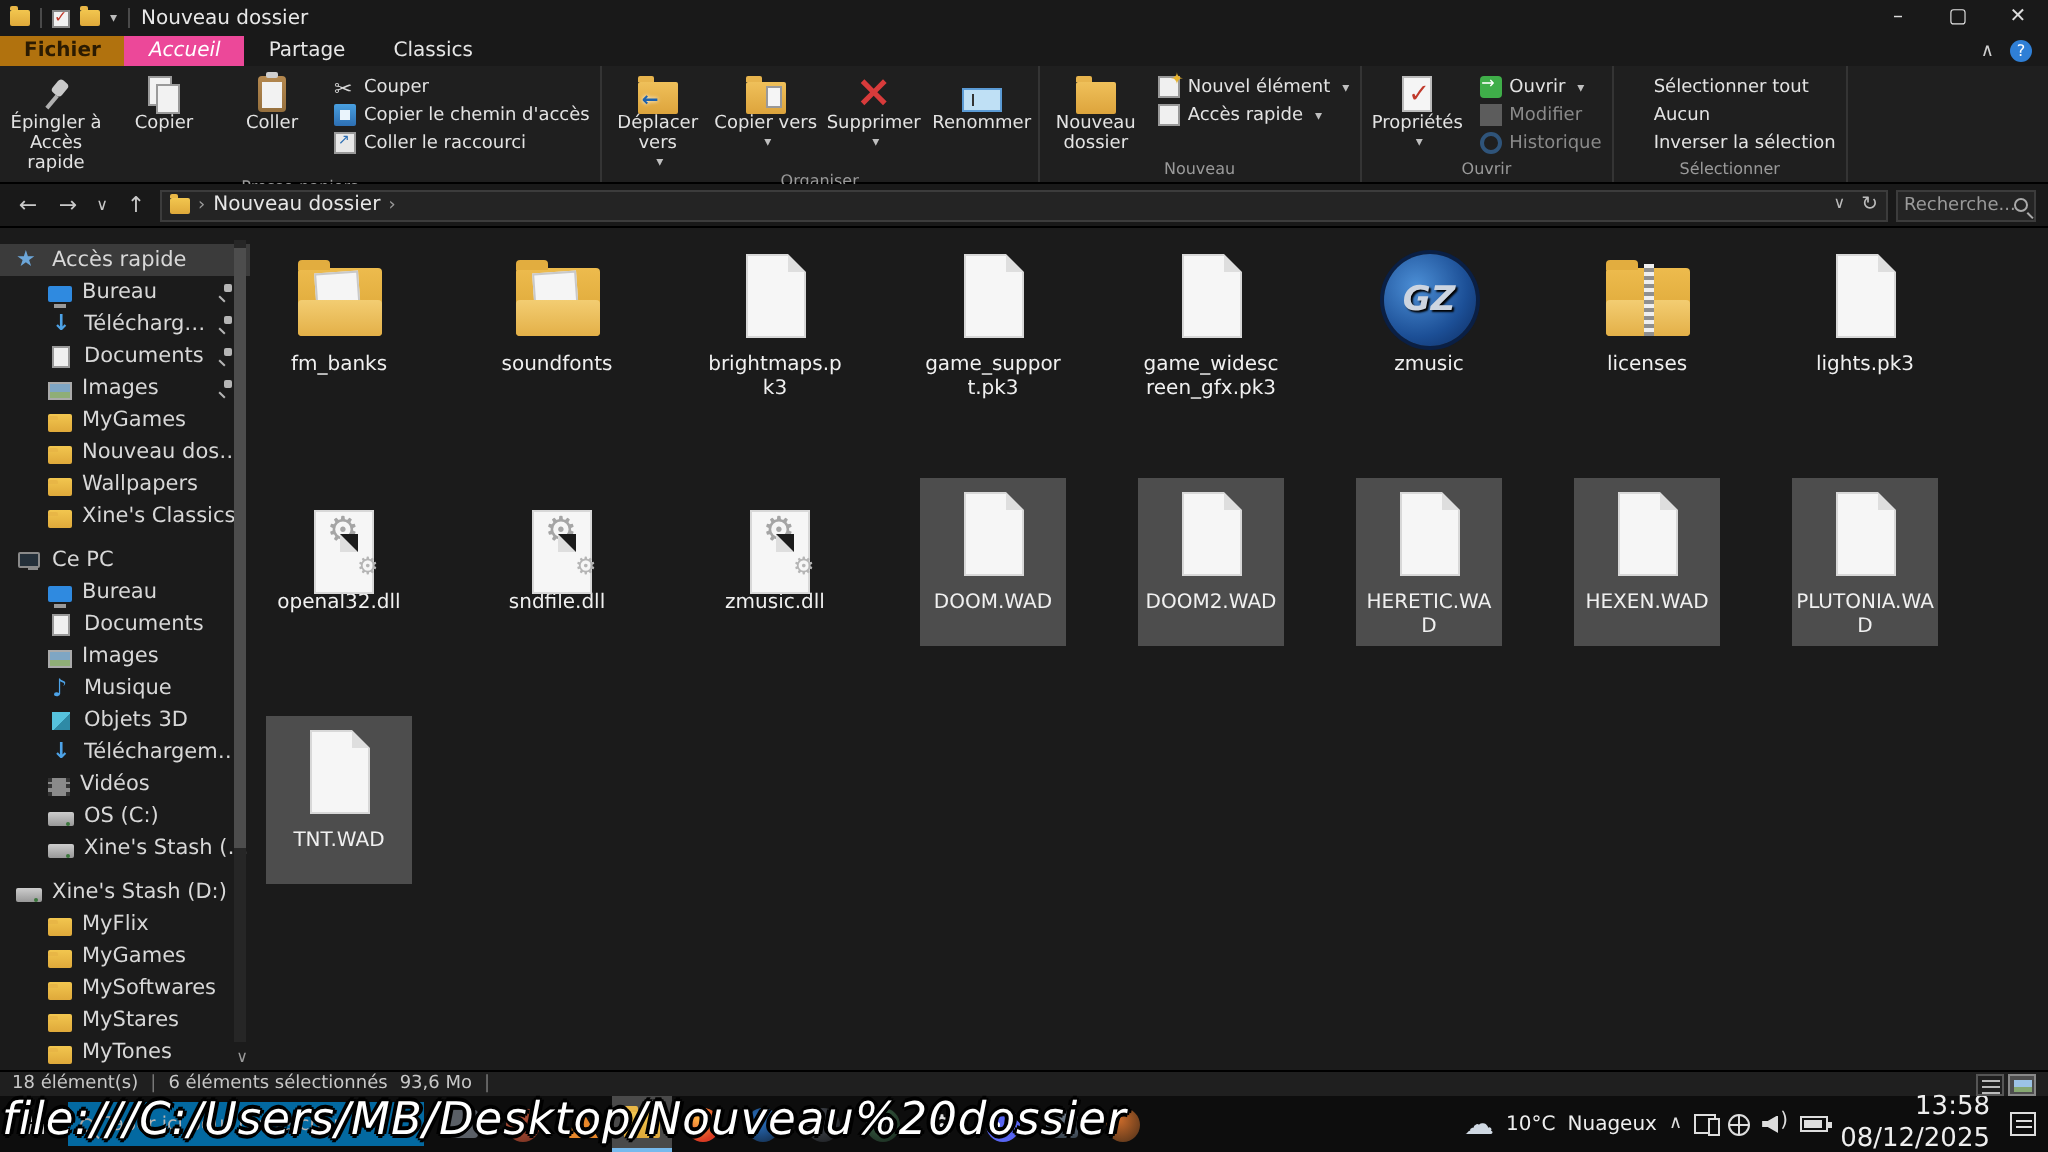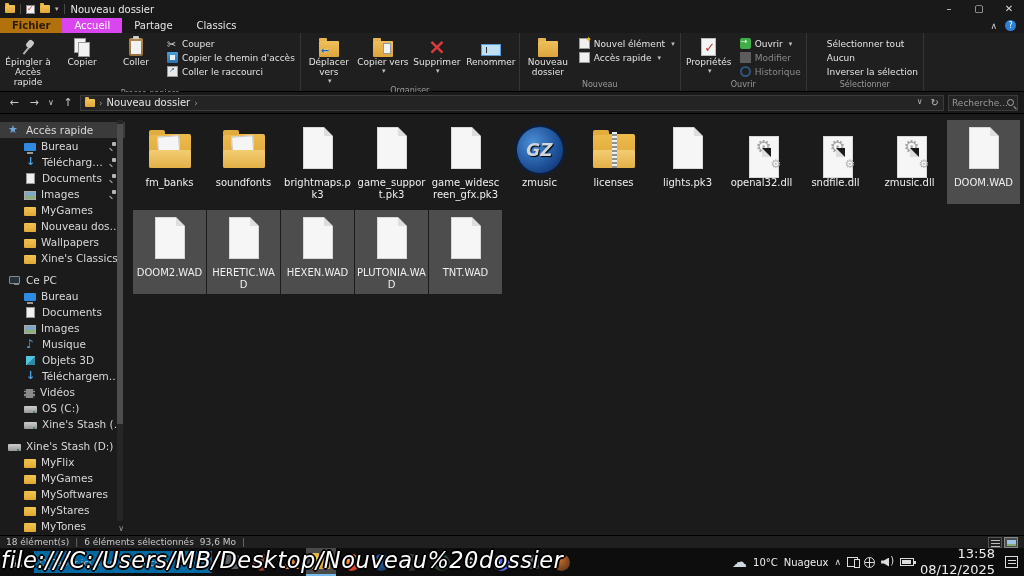--- a/index.html
+++ b/index.html
@@ -17,21 +17,21 @@
   .qat-check::after { content:"✓"; position:absolute; left:0px; top:-2px; font-size:8px; color:#c0392b; }
   .qat-caret { font-size:7px; color:#bbb; }
   .win-title { margin-left:6px; color:#e8e8e8; }
   .win-controls { margin-left:auto; display:flex; height:18px; }
   .win-btn { width:30px; text-align:center; line-height:18px; font-size:10px; color:#dcdcdc; }
 
   
   .tabrow { height:15px; background:#191919; display:flex; align-items:stretch; font-size:10px; flex:none; }
   .tab { padding:0 12px; display:flex; align-items:center; color:#e6e6e6; }
   .tab-file { background:#b1720e; color:#2b1b02; font-weight:bold; }
-  .tab-active { background:#d946ef; color:#fff; }
+  .tab-active { background:#ec4899; color:#fff;font-style:italic; }
   .tabrow-right { margin-left:auto; display:flex; align-items:center; gap:8px; padding-right:8px; }
   .rib-collapse { color:#cfcfcf; font-size:9px; }
   .help-dot { width:11px; height:11px; border-radius:50%; background:#2f7fd6; color:#fff; font-size:8px; text-align:center; line-height:11px; }
 
   
   .ribbon { height:59px; background:#1f1f1f; display:flex; border-bottom:1px solid #000; flex:none; }
   .rgroup { display:flex; flex-direction:column; padding:2px 2px 0 2px; }
   .rgroup + .rgroup { border-left:1px solid #343434; }
   .rgroup-body { flex:1; display:flex; align-items:flex-start; gap:2px; }
   .rgroup-cap { text-align:center; font-size:8px; color:#9a9a9a; padding:1px 4px 2px; }
@@ -117,21 +117,21 @@
   .si-drive::after { content:""; position:absolute; right:2px; top:5px; width:2px; height:2px; background:#3c763d; border-radius:50%; }
   .si-pc { width:11px; height:8px; margin:2px 1px; background:#24303a; border:1px solid #8a8a8a; border-radius:1px; }
   .si-pc::after { content:""; position:absolute; left:4px; bottom:-2px; width:5px; height:1px; background:#8a8a8a; }
   .si-folder { width:12px; height:9px; margin-top:3px; background:linear-gradient(#f2c64f,#dfa93a); border-radius:1px; }
   .si-folder::before { content:""; position:absolute; top:1px; left:0; width:5px; height:2px; background:#e8b646; border-radius:1px 1px 0 0; }
   .side-scroll { position:absolute; right:2px; top:6px; bottom:14px; width:6px; background:#262626; }
   .side-thumb { position:absolute; right:2px; top:10px; width:6px; height:300px; background:#4d4d4d; }
   .side-chevron { position:absolute; right:1px; bottom:2px; font-size:8px; color:#9a9a9a; }
 
   
-  .files { flex:1; padding:6px 0 0 8px; display:flex; flex-wrap:wrap; align-content:flex-start; row-gap:6px; min-width:0; }
+  .files { flex:1; padding:6px 0 0 8px; display:flex; flex-wrap:wrap; align-content:flex-start; row-gap:6px; min-width:0;gap:35px; }
   .tile { width:73px; margin-right:1px; min-height:84px; padding-top:4px; text-align:center; }
   .tile.sel { background:#4d4d4d; }
   .tile-icon { width:52px; height:52px; margin:0 auto; position:relative; }
   .tile-label { font-size:10px; line-height:1.15; color:#f0f0f0; overflow-wrap:break-word; padding:1px 2px 3px; }
   .gi-doc::before { content:""; position:absolute; left:11px; top:3px; width:30px; height:42px; background:#f6f6f6; box-shadow:inset 0 0 0 1px #d8d8d8; }
   .gi-doc::after { content:""; position:absolute; left:32px; top:3px; width:0; height:0; border-top:9px solid #1b1b1b; border-left:9px solid #dedede; }
   .tile.sel .gi-doc::after { border-top-color:#4d4d4d; }
   .gi-folder::before { content:""; position:absolute; left:5px; top:10px; width:42px; height:34px; background:linear-gradient(#edbb4d,#d9a232); border-radius:2px; }
   .gi-folder::after { content:""; position:absolute; left:5px; top:6px; width:16px; height:5px; background:#e2ad3f; border-radius:2px 2px 0 0; }
   .gi-folder .page { position:absolute; left:14px; top:12px; width:22px; height:28px; background:#f5f5f5; border:1px solid #c9c9c9; transform:rotate(-4deg); z-index:1; }

